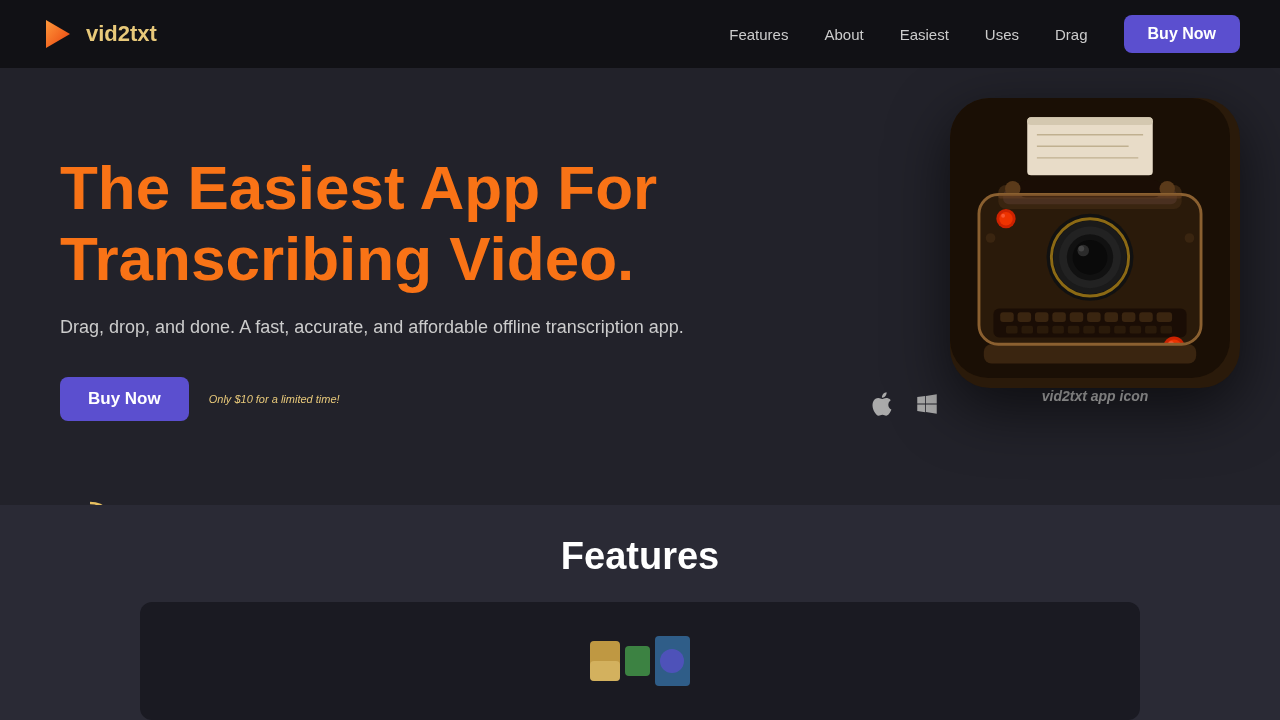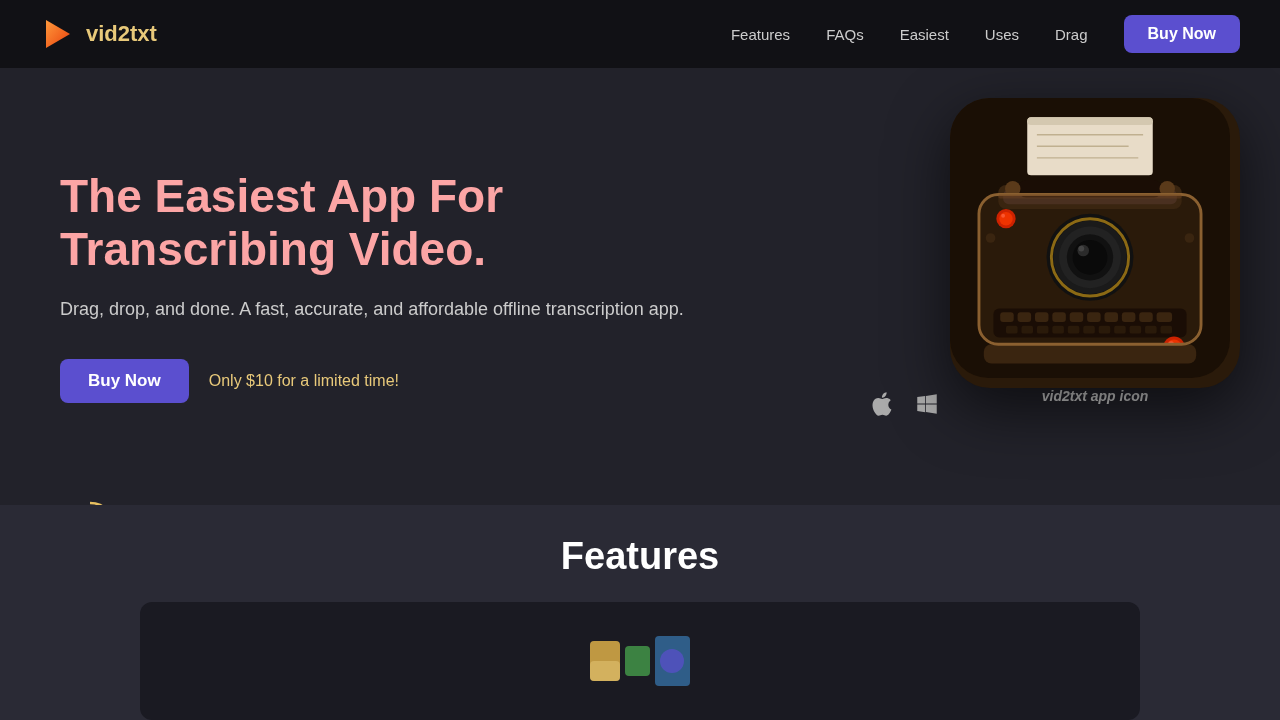--- a/index.html
+++ b/index.html
@@ -61,23 +61,23 @@
       align-items: center;
       padding: 0 60px;
       position: relative;
       overflow: hidden;
     }
     .hero-content {
       flex: 1;
       max-width: 700px;
     }
     .hero-title {
-      font-size: 46px;
+      font-size: 62px;
       font-weight: 800;
-      color: #fca5a5;
+      color: #f97316;
       line-height: 1.15;
       margin-bottom: 20px;
     }
     .hero-subtitle {
       font-size: 18px;
       color: #cccccc;
       margin-bottom: 36px;
       line-height: 1.5;
     }
     .hero-actions {
@@ -90,21 +90,22 @@
       color: #fff;
       border: none;
       border-radius: 8px;
       padding: 12px 28px;
       font-size: 17px;
       font-weight: 600;
       cursor: pointer;
     }
     .hero-promo {
       color: #e8c97a;
-      font-size: 16px;
+      font-size: 11px;
+      font-style: italic;
     }
     .hero-platforms {
       position: absolute;
       right: 340px;
       bottom: 80px;
       display: flex;
       align-items: center;
       gap: 18px;
     }
     .platform-icon {
@@ -213,21 +214,21 @@
           <stop offset="0%" style="stop-color:#ff9a3c"></stop>
           <stop offset="100%" style="stop-color:#e8400c"></stop>
         </linearGradient>
       </defs>
       <polygon points="6,4 30,18 6,32" fill="url(#logoGrad2)"></polygon>
     </svg>
     <span class="nav-logo-text">vid2txt</span>
   </a>
   <div class="nav-links">
     <a class="nav-link" href="#">Features</a>
-    <a class="nav-link" href="#">FAQs</a>
+    <a class="nav-link" href="#">About</a>
     <a class="nav-link" href="#">Easiest</a>
     <a class="nav-link" href="#">Uses</a>
     <a class="nav-link" href="#">Drag</a>
     <button class="buy-now-btn">Buy Now</button>
   </div>
 </nav>
 
 <section class="hero">
   <div class="hero-content">
     <h1 class="hero-title">The Easiest App For Transcribing Video.</h1>

